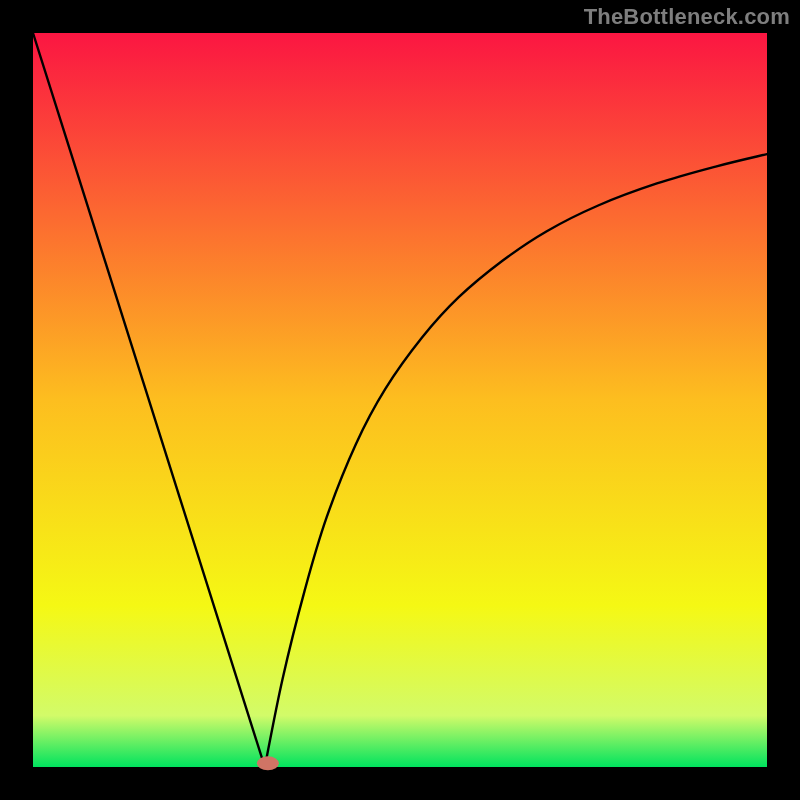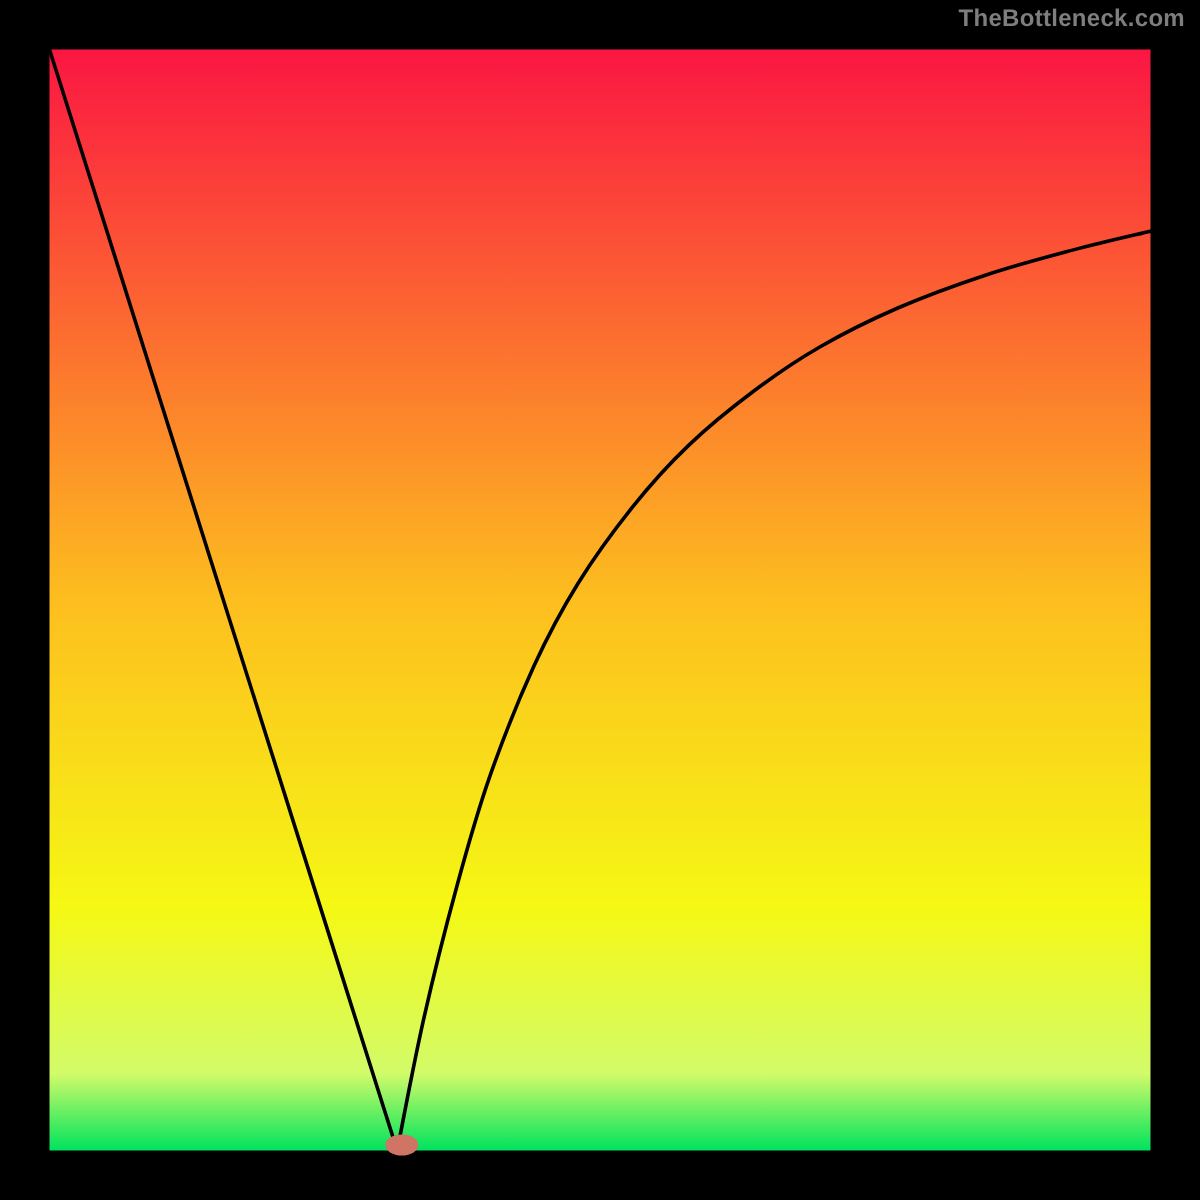--- a/index.html
+++ b/index.html
@@ -17,21 +17,21 @@
     width: 800px;
     height: 800px;
     background: #000000;
   }
   .attribution {
     position: absolute;
     top: 4px;
     right: 10px;
     color: #7e7e7e;
     font-family: Arial, Helvetica, sans-serif;
-    font-size: 16px;
+    font-size: 22px;
     font-weight: bold;
     letter-spacing: 0.2px;
   }
   svg {
     position: absolute;
     left: 0;
     top: 0;
   }
 </style>
 </head>

